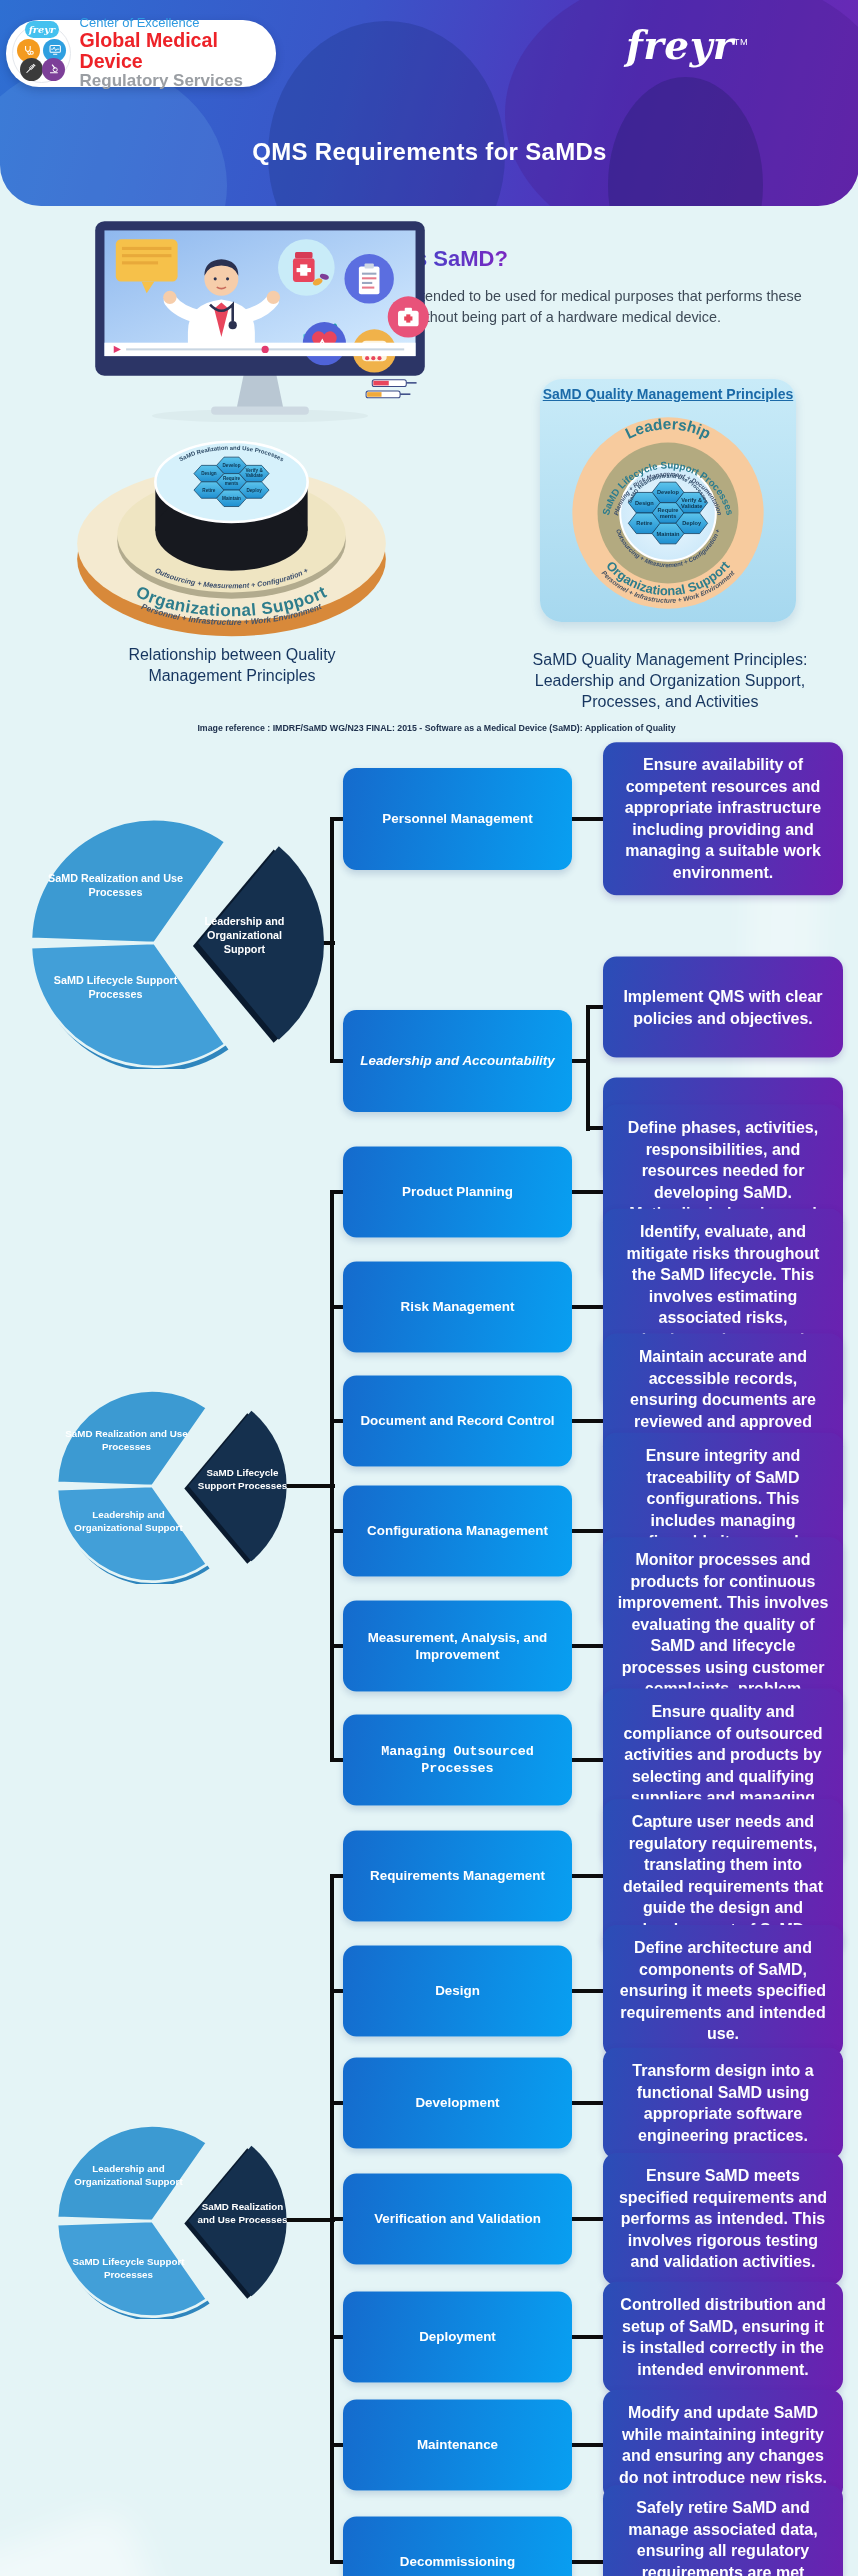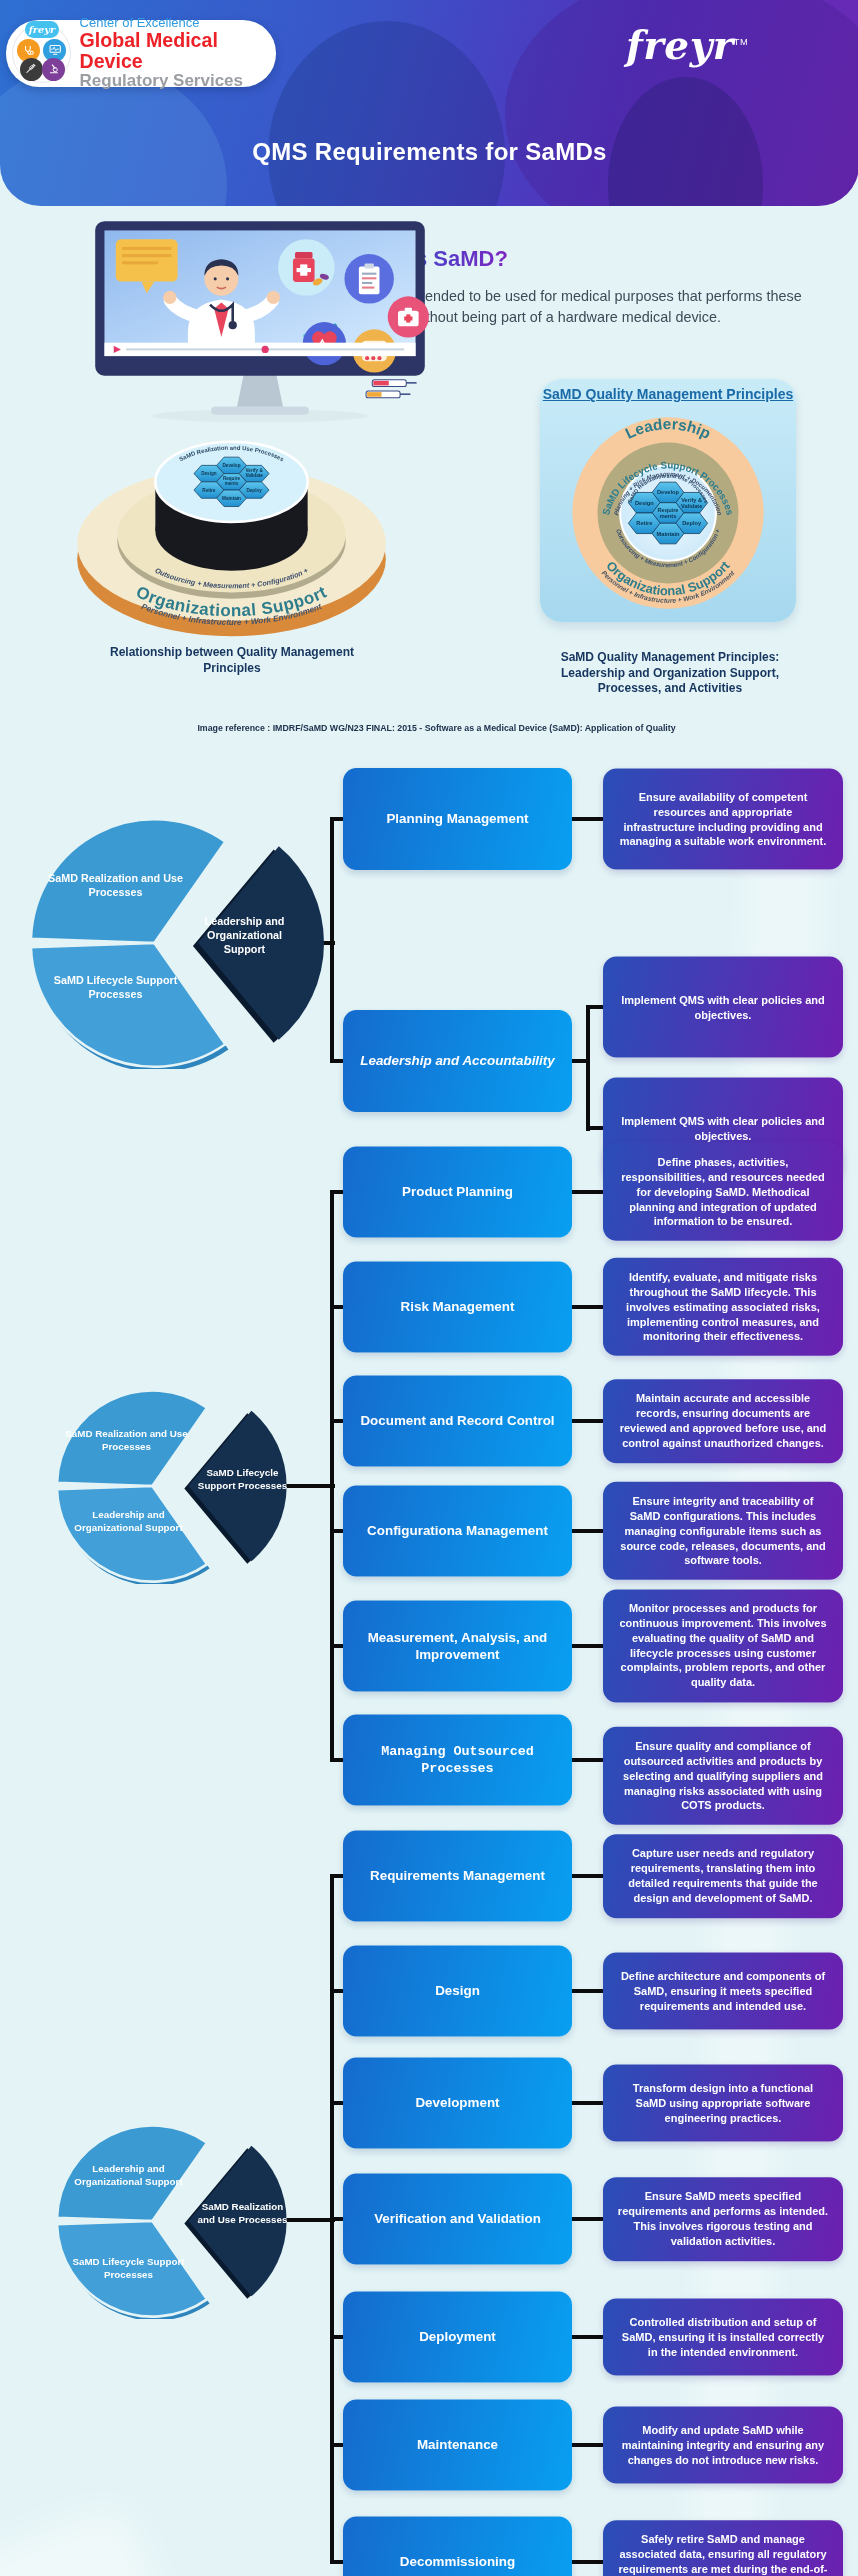--- a/index.html
+++ b/index.html
@@ -29,35 +29,35 @@
   .hero-title{position:absolute;left:0;top:138px;width:859px;text-align:center;color:#ffffff;
     font-size:24px;font-weight:700;letter-spacing:0.3px;}
 
   
   .intro-heading{position:absolute;left:349px;top:246px;font-size:22px;font-weight:700;
     background:linear-gradient(90deg,#2158cf,#7b27c1);-webkit-background-clip:text;background-clip:text;color:transparent;}
   .intro-body{position:absolute;left:349px;top:286px;width:453px;font-size:14.4px;font-weight:500;
     color:#3e4a57;line-height:1.45;}
 
   
-  .caption{position:absolute;text-align:center;color:#16355f;font-weight:700;font-size:12px;line-height:1.3;}
+  .caption{position:absolute;text-align:center;color:#16355f;font-weight:400;font-size:16px;line-height:1.3;}
   .qmp-card{position:absolute;left:540px;top:379px;width:256px;height:243px;border-radius:21.6px;
     background:linear-gradient(180deg,#c9ebf8,#a6d8ef);box-shadow:0 4.1px 9.3px rgba(40,90,140,.15);}
   .qmp-title{position:absolute;left:0;top:7.2px;width:256px;text-align:center;color:#1b6aa8;
     font-size:14px;font-weight:700;text-decoration:underline;}
 
   
   .box-mid{position:absolute;left:343px;width:229px;min-height:91px;transform:translateY(-50%);
     background:linear-gradient(100deg,#156bcd 0%,#089ff1 100%);border-radius:13.4px;color:#fff;
     font-weight:700;font-size:13.4px;line-height:1.25;text-align:center;display:flex;align-items:center;
     justify-content:center;padding:6.2px 9.3px;box-sizing:border-box;box-shadow:0 3.1px 7.2px rgba(20,60,120,.18);z-index:3;}
   .tall{min-height:102px;}
   .box-desc{position:absolute;left:603px;width:240px;min-height:77px;transform:translateY(-50%);
     background:linear-gradient(100deg,#2a4eb7 0%,#6d1fb0 100%);border-radius:13.4px;color:#fff;
-    font-weight:700;font-size:11px;line-height:1.34;text-align:center;display:flex;align-items:center;
+    font-weight:700;font-size:16px;line-height:1.34;text-align:center;display:flex;align-items:center;
     justify-content:center;padding:12.4px 13.4px;box-sizing:border-box;box-shadow:0 3.1px 7.2px rgba(50,30,120,.18);z-index:3;}
   .desc-tall{min-height:101px;}
   .hline,.vline{position:absolute;background:#0c0c0c;z-index:1;}
   .hline{height:4.1px;}
   .vline{width:4.1px;}
 
   
   .pie-label{position:absolute;color:#ffffff;font-weight:600;font-size:10.8px;line-height:1.3;text-align:center;z-index:4;}
 
   .streak{position:absolute;background:rgba(255,255,255,.28);z-index:0;}
@@ -335,21 +335,21 @@
   <div class="hline" style="left:308px;top:941px;width:27px;"></div>
   <div class="vline" style="left:330px;top:817px;height:246px;"></div>
   <div class="hline" style="left:332px;top:817px;width:18px;"></div>
   <div class="hline" style="left:332px;top:1059px;width:18px;"></div>
   <div class="hline" style="left:569px;top:817px;width:36px;"></div>
   <div class="hline" style="left:569px;top:1059px;width:20.6px;"></div>
   <div class="vline" style="left:586px;top:1005px;height:126px;"></div>
   <div class="hline" style="left:586px;top:1005px;width:19.6px;"></div>
   <div class="hline" style="left:586px;top:1126px;width:19.6px;"></div>
 
-  <div class="box-mid tall" style="top:819px;">Planning Management</div>
+  <div class="box-mid tall" style="top:819px;">Personnel Management</div>
   <div class="box-desc desc-tall" style="top:819px;">Ensure availability of competent resources and appropriate infrastructure including providing and managing a suitable work environment.</div>
   <div class="box-mid tall" style="top:1061px;font-style:italic;">Leadership and Accountability</div>
   <div class="box-desc desc-tall" style="top:1007px;">Implement QMS with clear policies and objectives.</div>
   <div class="box-desc desc-tall" style="top:1128px;">Implement QMS with clear policies and objectives.</div>
 
   <svg style="position:absolute;left:57px;top:1388px;z-index:2;" width="232" height="196" viewBox="0 0 450 380">
     <path d="M190,198 L5,204 A185,185 0 0 0 296,350 Z" fill="#2e85bd"></path>
     <path d="M185,190 L291,38 A185,185 0 0 0 0,184 Z" fill="#3c9ad2" stroke="#e4f4f6" stroke-width="5"></path>
     <path d="M185,190 L0,196 A185,185 0 0 0 291,342 Z" fill="#429fd8" stroke="#e4f4f6" stroke-width="5"></path>
     <path d="M247,195 L369,341 A190,190 0 0 0 369,49 Z" fill="#0a1a2e"></path>

